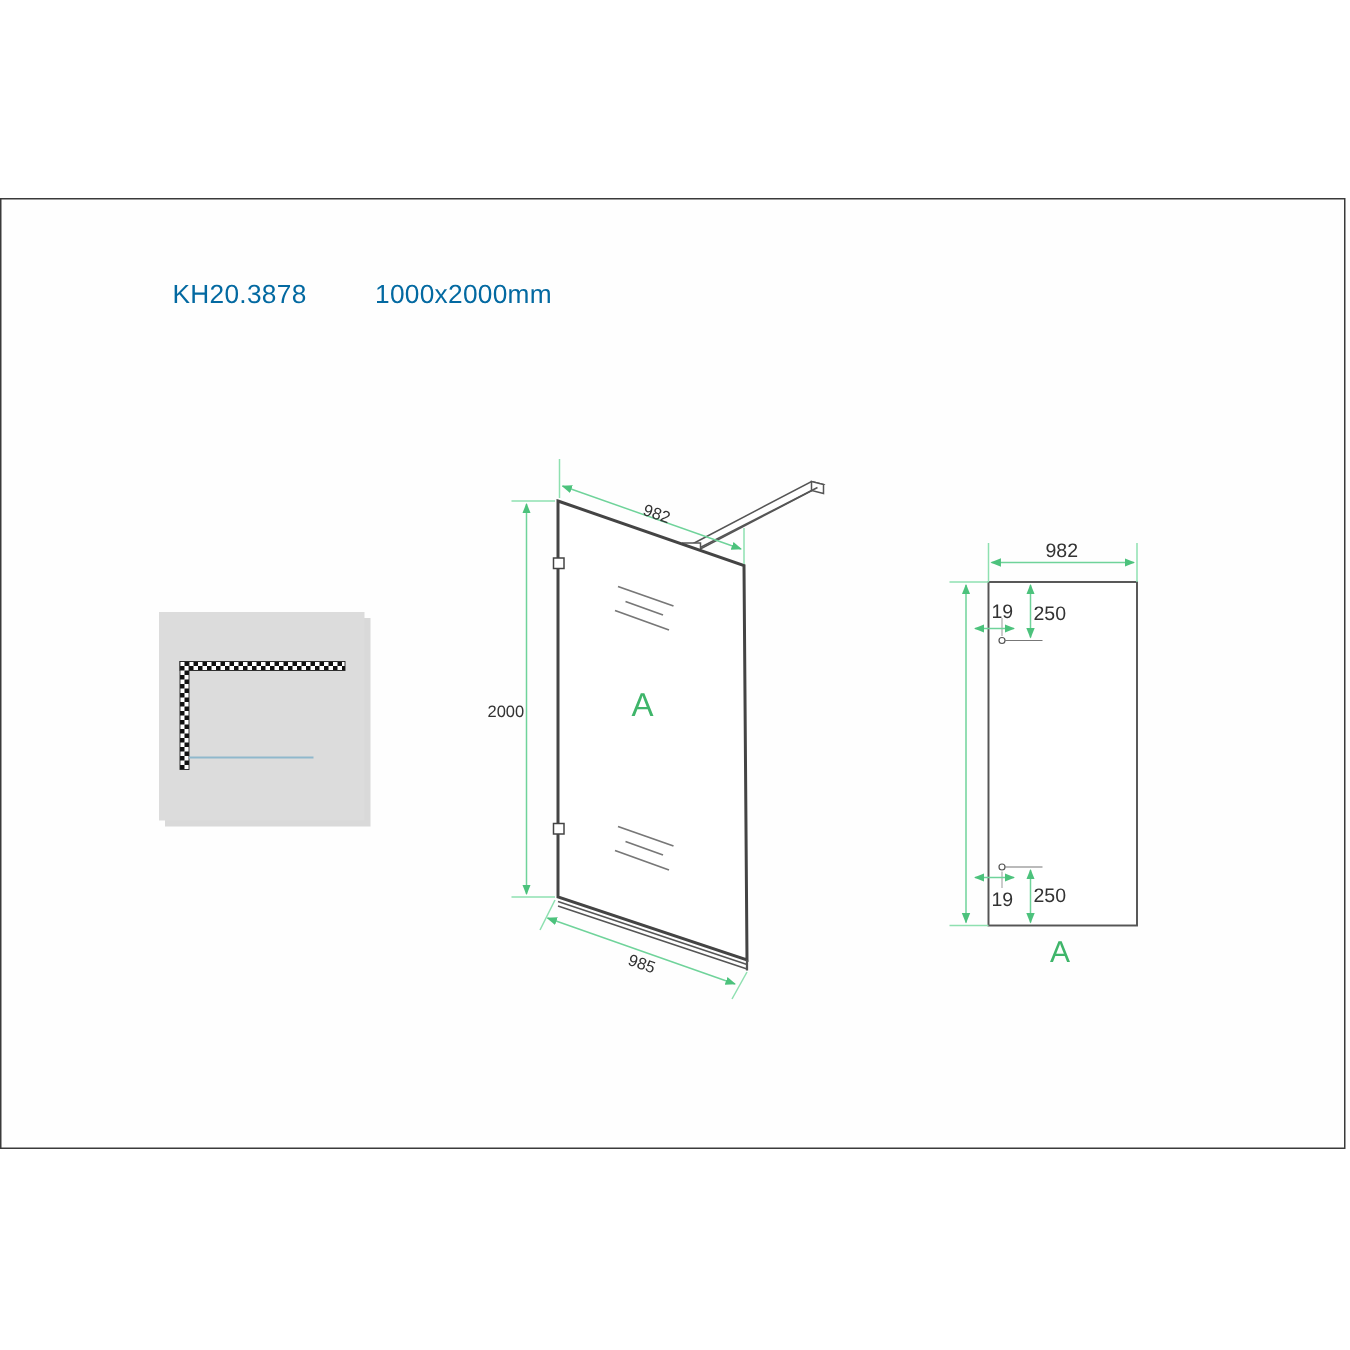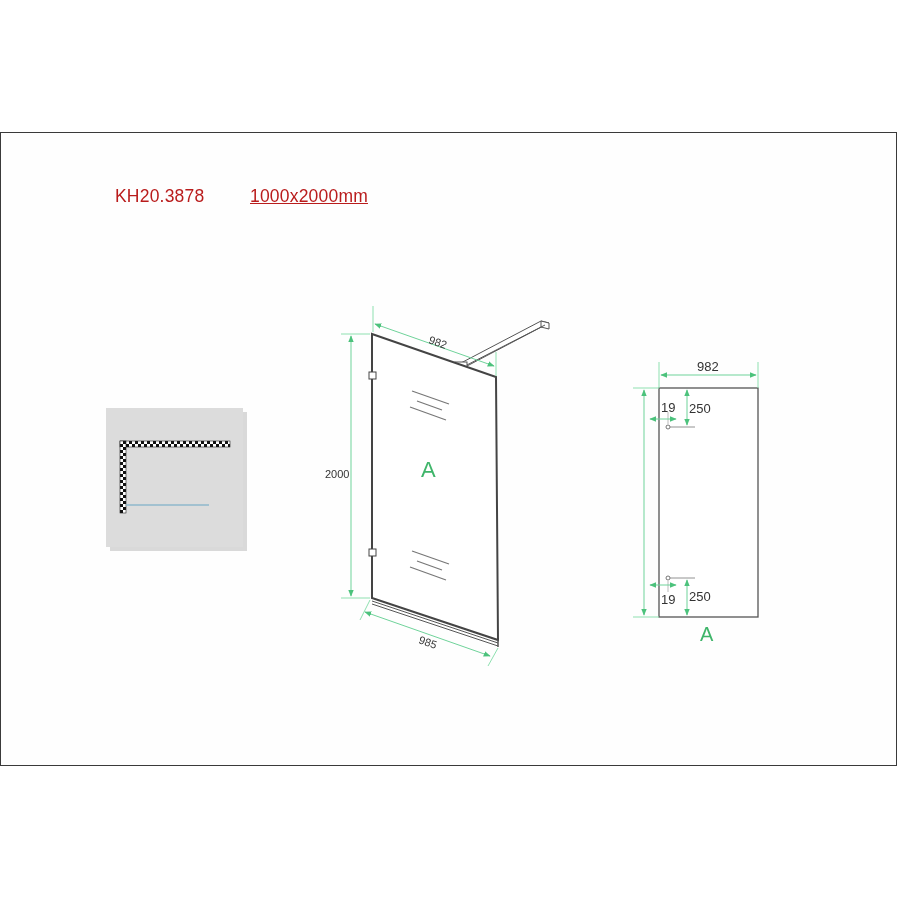--- a/index.html
+++ b/index.html
@@ -1,22 +1,22 @@
 <!DOCTYPE html>
 <html><head>
   <meta charset="utf-8">
   <style>
     html, body { margin: 0; padding: 0; background: #ffffff; }
     body { width: 900px; height: 900px; position: relative; overflow: hidden;
            font-family: "Liberation Sans", sans-serif; }
     .frame { position: absolute; left: 0; top: 132px; width: 897px; height: 634px;
              border: 1.5px solid #3a3a3a; background: #fefefe; box-sizing: border-box; }
-    .title { position: absolute; top: 186px; font-size: 17.5px; color: #b91c1c; letter-spacing: 0.2px; }
+    .title { position: absolute; top: 186px; font-size: 17.5px; color: #0369a1; letter-spacing: 0.2px; }
     .title-code { left: 115px; }
-    .title-size { left: 250px; text-decoration: underline; }
+    .title-size { left: 250px; }
     svg.drawing { position: absolute; left: 0; top: 0; }
     .dim-text { font-family: "Liberation Sans", sans-serif; font-size: 11px; fill: #333333; }
     .dim-text-lg { font-family: "Liberation Sans", sans-serif; font-size: 13px; fill: #333333; }
     .label-a { font-family: "Liberation Sans", sans-serif; font-size: 22px; fill: #3fb56a; }
   </style>
 </head>
 <body>
 
 <div class="frame"></div>
 

